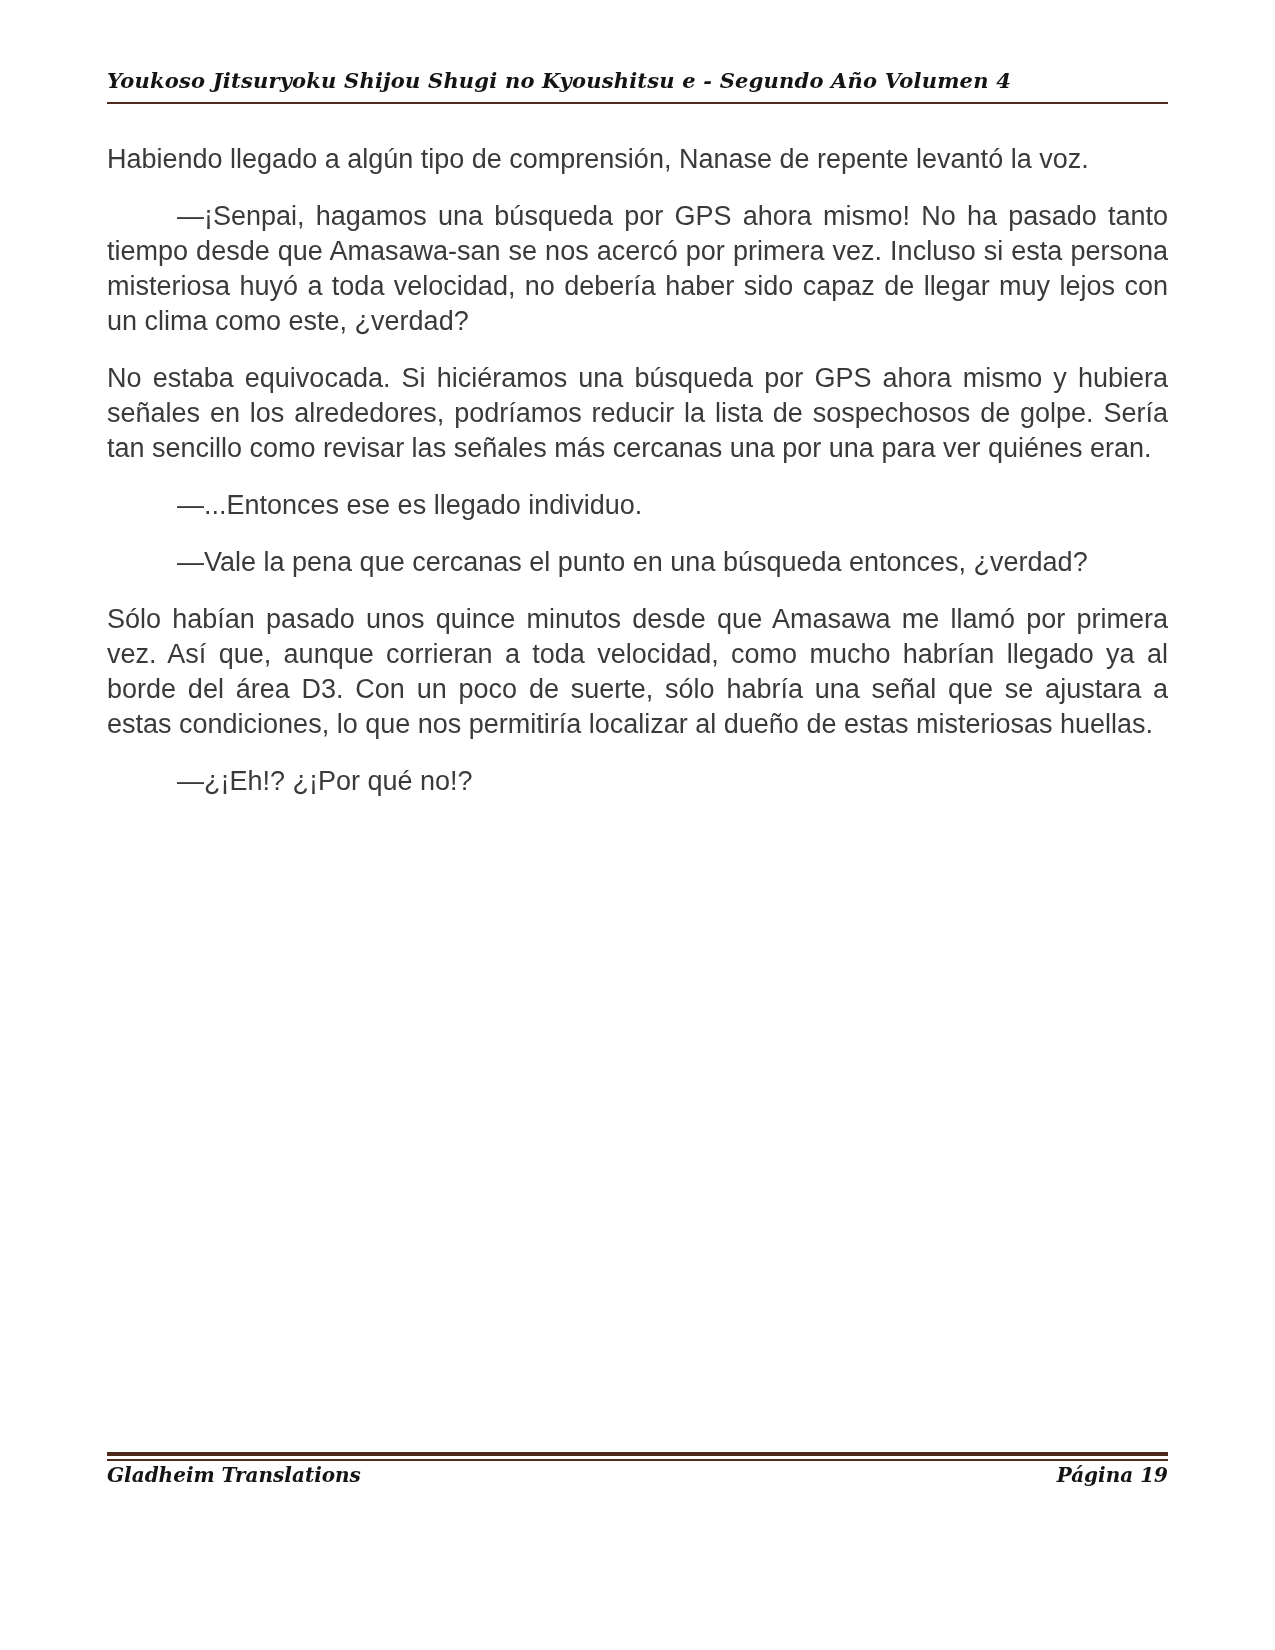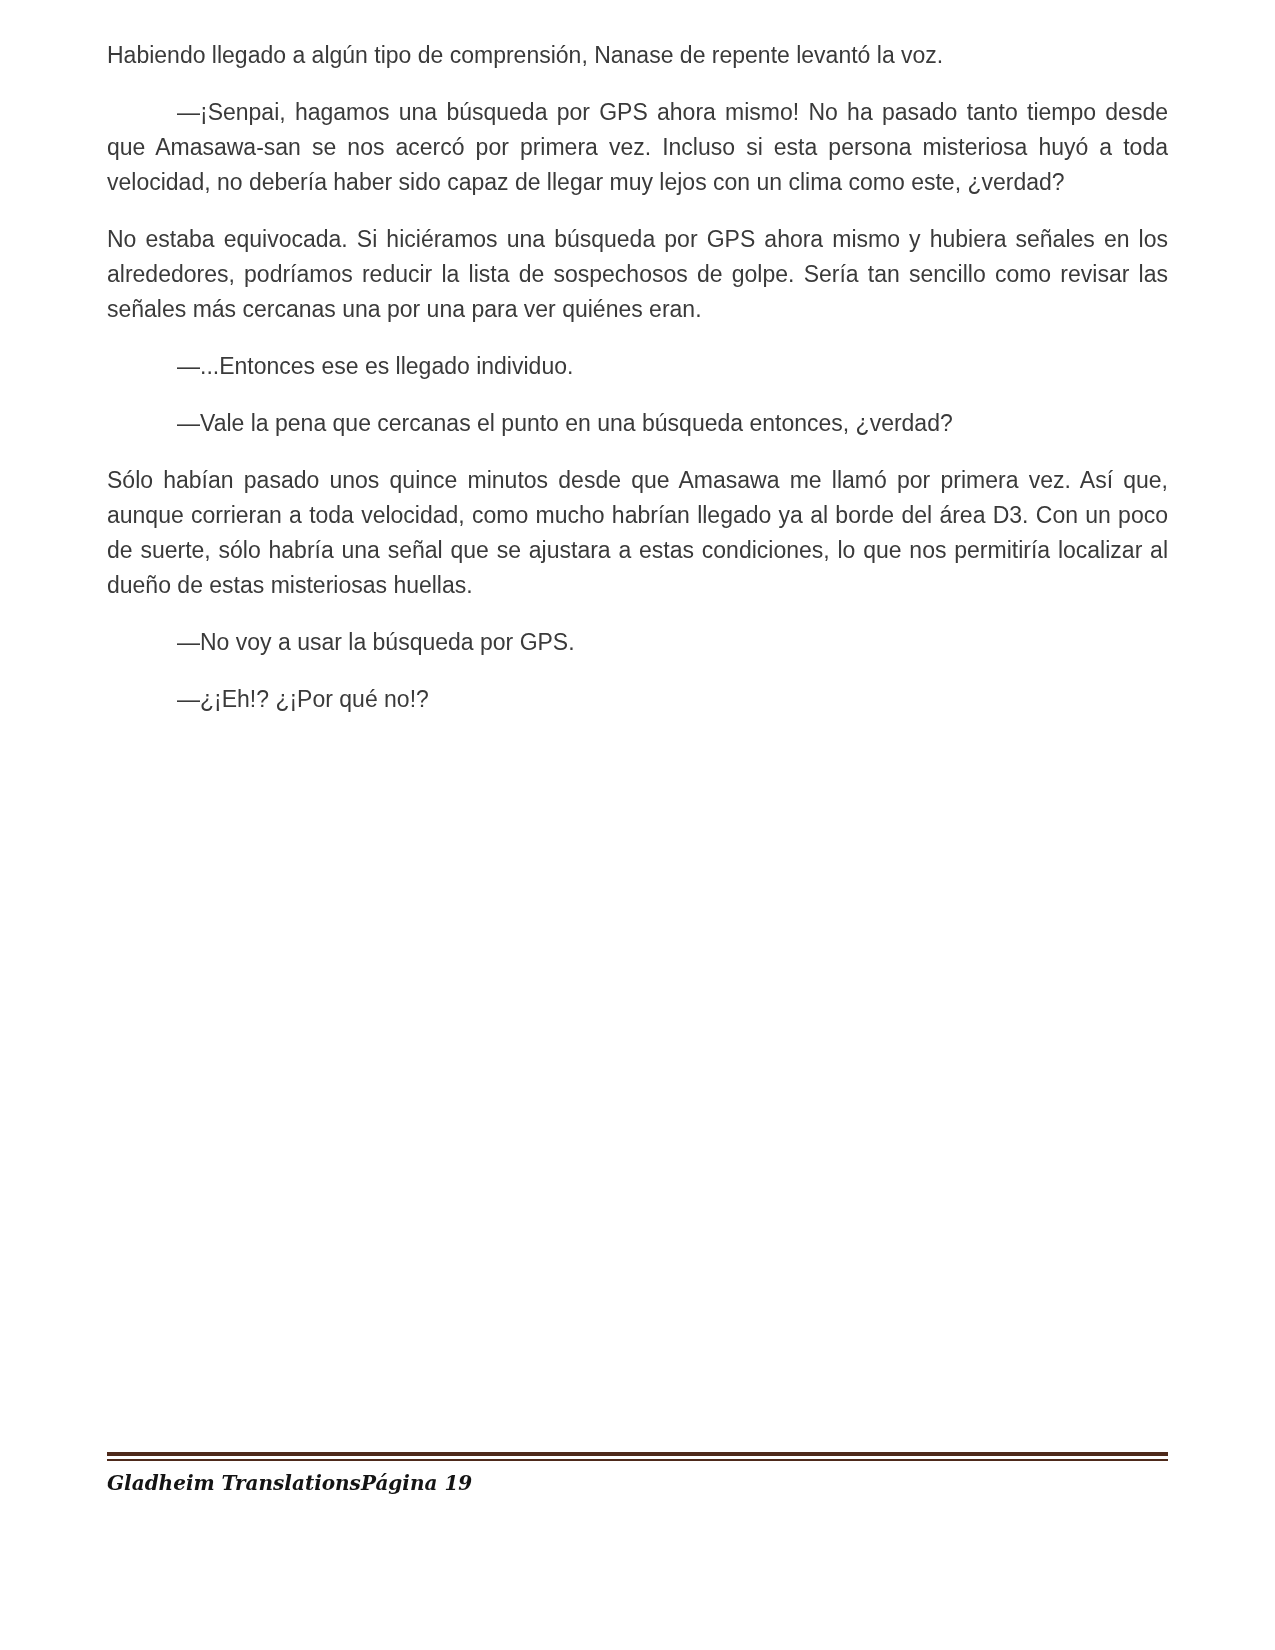--- a/index.html
+++ b/index.html
@@ -36,21 +36,21 @@
     white-space: nowrap;
   }
   .header-rule {
     margin-top: 9px;
     height: 2px;
     background: #4e2a1b;
   }
   
   .body-text {
     padding-top: 38px;
-    font-size: 23px;
+    font-size: 27px;
     line-height: 35px;
     text-align: justify;
   }
   .body-text p {
     margin: 0 0 22px 0;
   }
   .body-text p.indent {
     text-indent: 70px;
   }
   
@@ -63,44 +63,48 @@
   .rule-thick {
     height: 4px;
     background: #4e2a1b;
   }
   .rule-thin {
     height: 2px;
     background: #4e2a1b;
     margin-top: 3px;
   }
   .footer-row {
-    margin-top: 10px;
+    margin-top: 2px;
     display: flex;
+    justify-content: space-between;
     align-items: baseline;
     font-family: "DejaVu Serif", serif;
     font-style: italic;
     font-weight: bold;
     font-size: 20px;
     color: #141414;
   }
 </style>
 </head>
 <body>
 
 <div class="page">
 
+  <div class="header">
+    <div class="header-title">Youkoso Jitsuryoku Shijou Shugi no Kyoushitsu e - Segundo Año Volumen 4</div>
+    <div class="header-rule"></div>
+  </div>
 
   <div class="body-text">
     <p>Habiendo llegado a algún tipo de comprensión, Nanase de repente levantó la voz.</p>
     <p class="indent">—¡Senpai, hagamos una búsqueda por GPS ahora mismo! No ha pasado tanto tiempo desde que Amasawa-san se nos acercó por primera vez. Incluso si esta persona misteriosa huyó a toda velocidad, no debería haber sido capaz de llegar muy lejos con un clima como este, ¿verdad?</p>
     <p>No estaba equivocada. Si hiciéramos una búsqueda por GPS ahora mismo y hubiera señales en los alrededores, podríamos reducir la lista de sospechosos de golpe. Sería tan sencillo como revisar las señales más cercanas una por una para ver quiénes eran.</p>
     <p class="indent">—...Entonces ese es llegado individuo.</p>
     <p class="indent">—Vale la pena que cercanas el punto en una búsqueda entonces, ¿verdad?</p>
     <p>Sólo habían pasado unos quince minutos desde que Amasawa me llamó por primera vez. Así que, aunque corrieran a toda velocidad, como mucho habrían llegado ya al borde del área D3. Con un poco de suerte, sólo habría una señal que se ajustara a estas condiciones, lo que nos permitiría localizar al dueño de estas misteriosas huellas.</p>
-    <p class="indent">—No voy a usar la búsqueda por GPS.</p>
     <p class="indent">—¿¡Eh!? ¿¡Por qué no!?</p>
   </div>
 
 </div>
 
 <div class="footer">
   <div class="rule-thick"></div>
   <div class="rule-thin"></div>
   <div class="footer-row">
     <span>Gladheim Translations</span>

